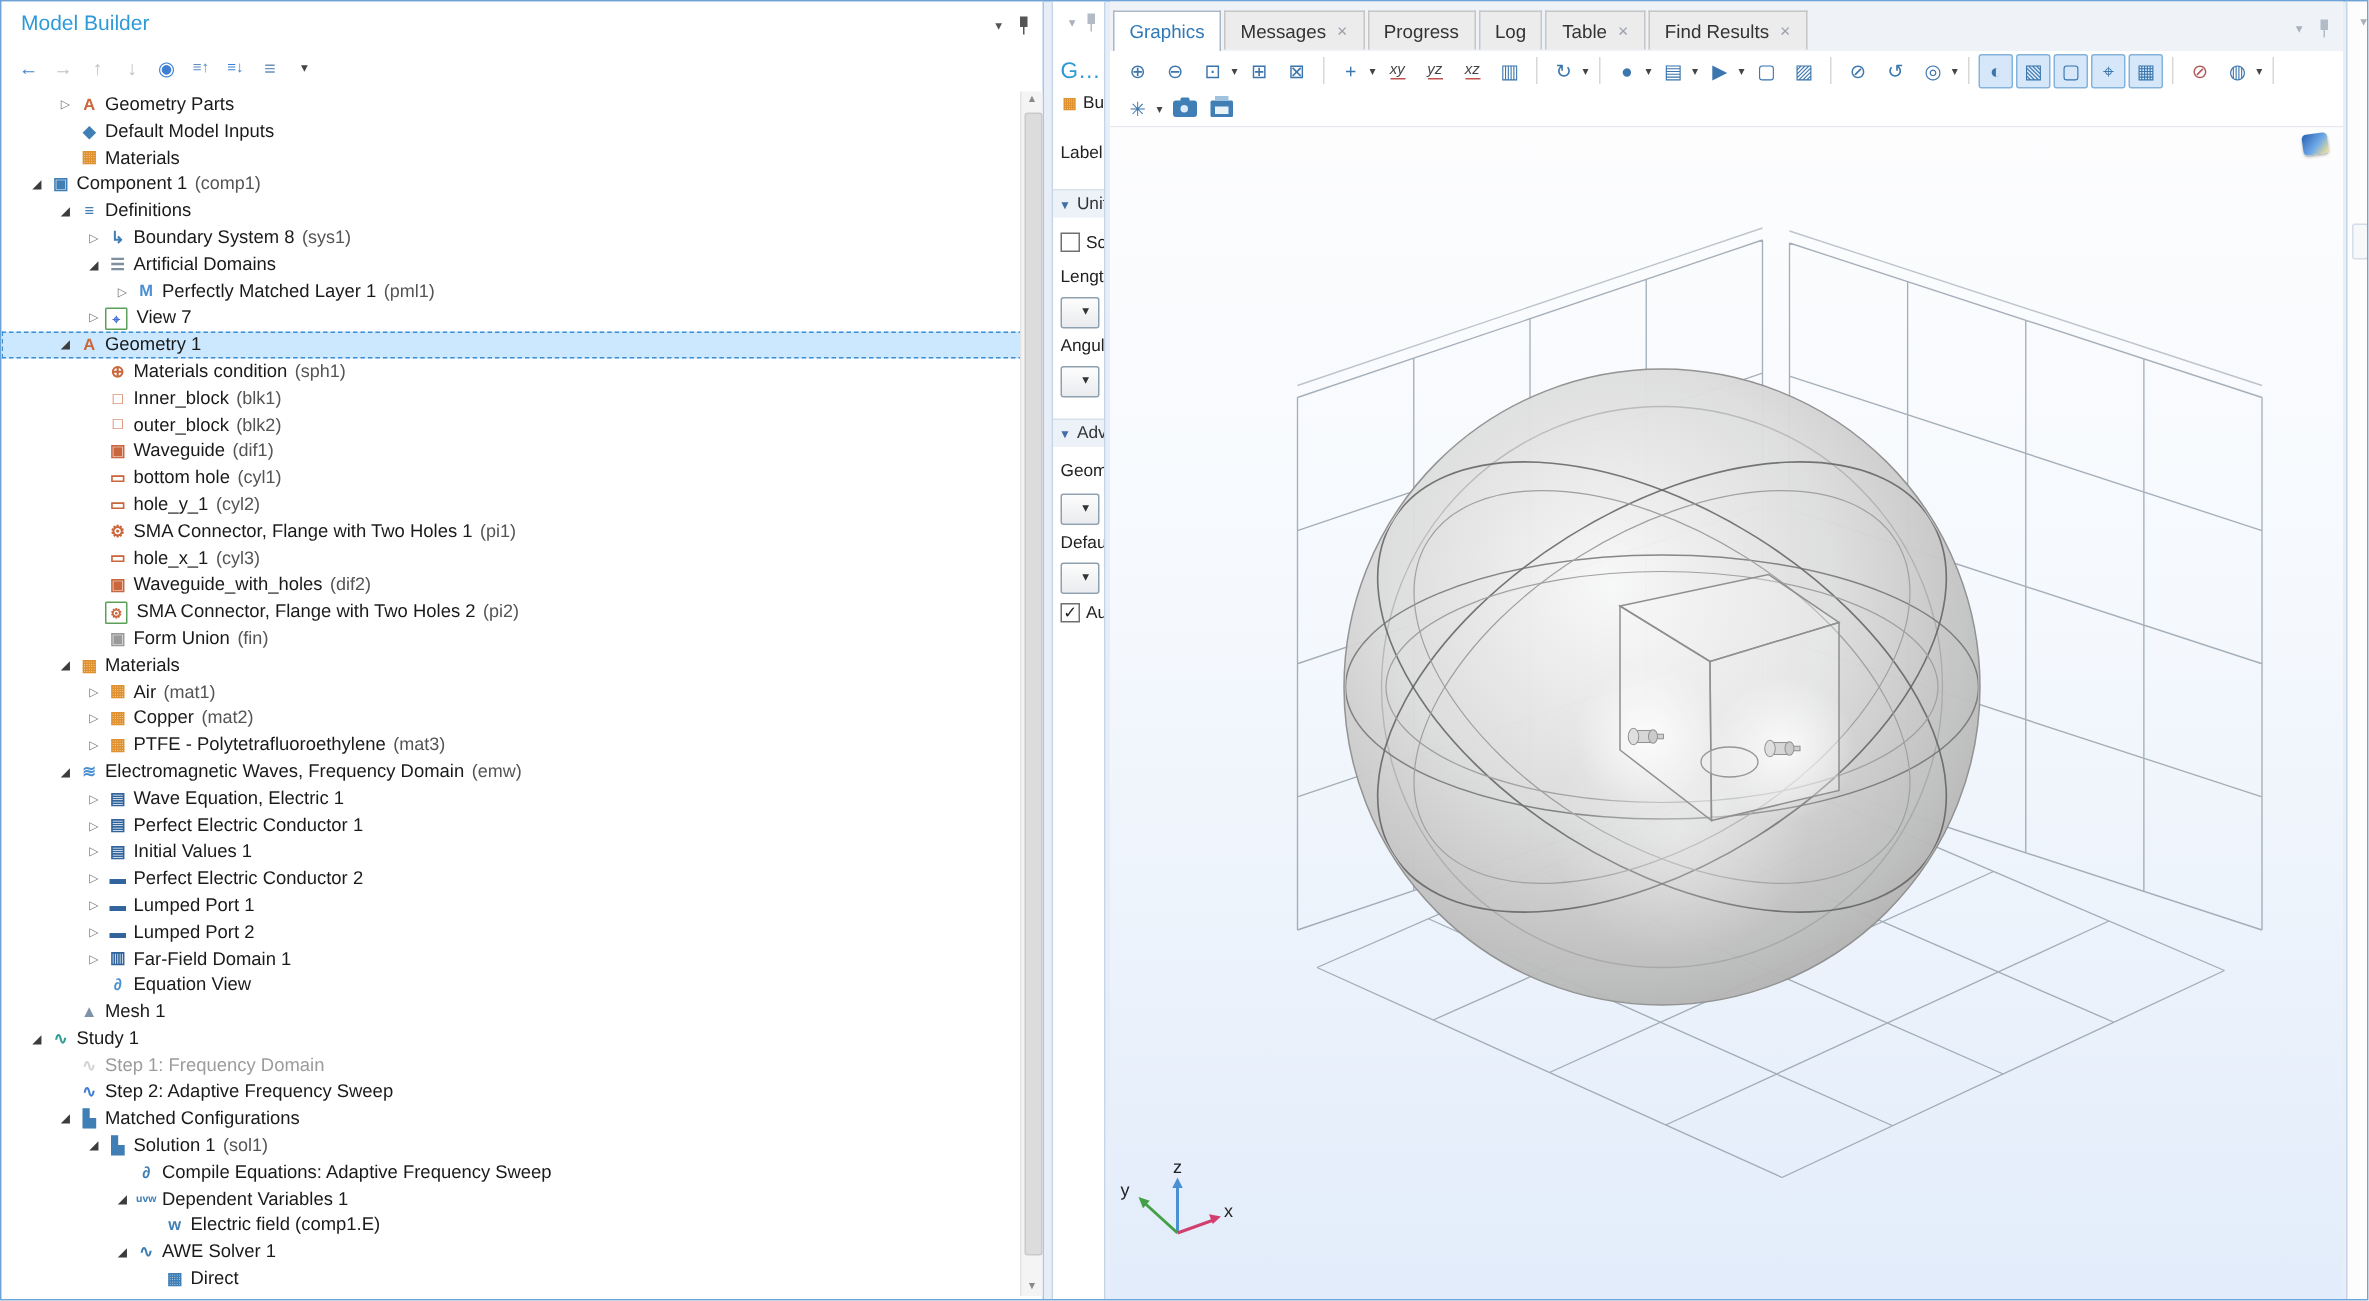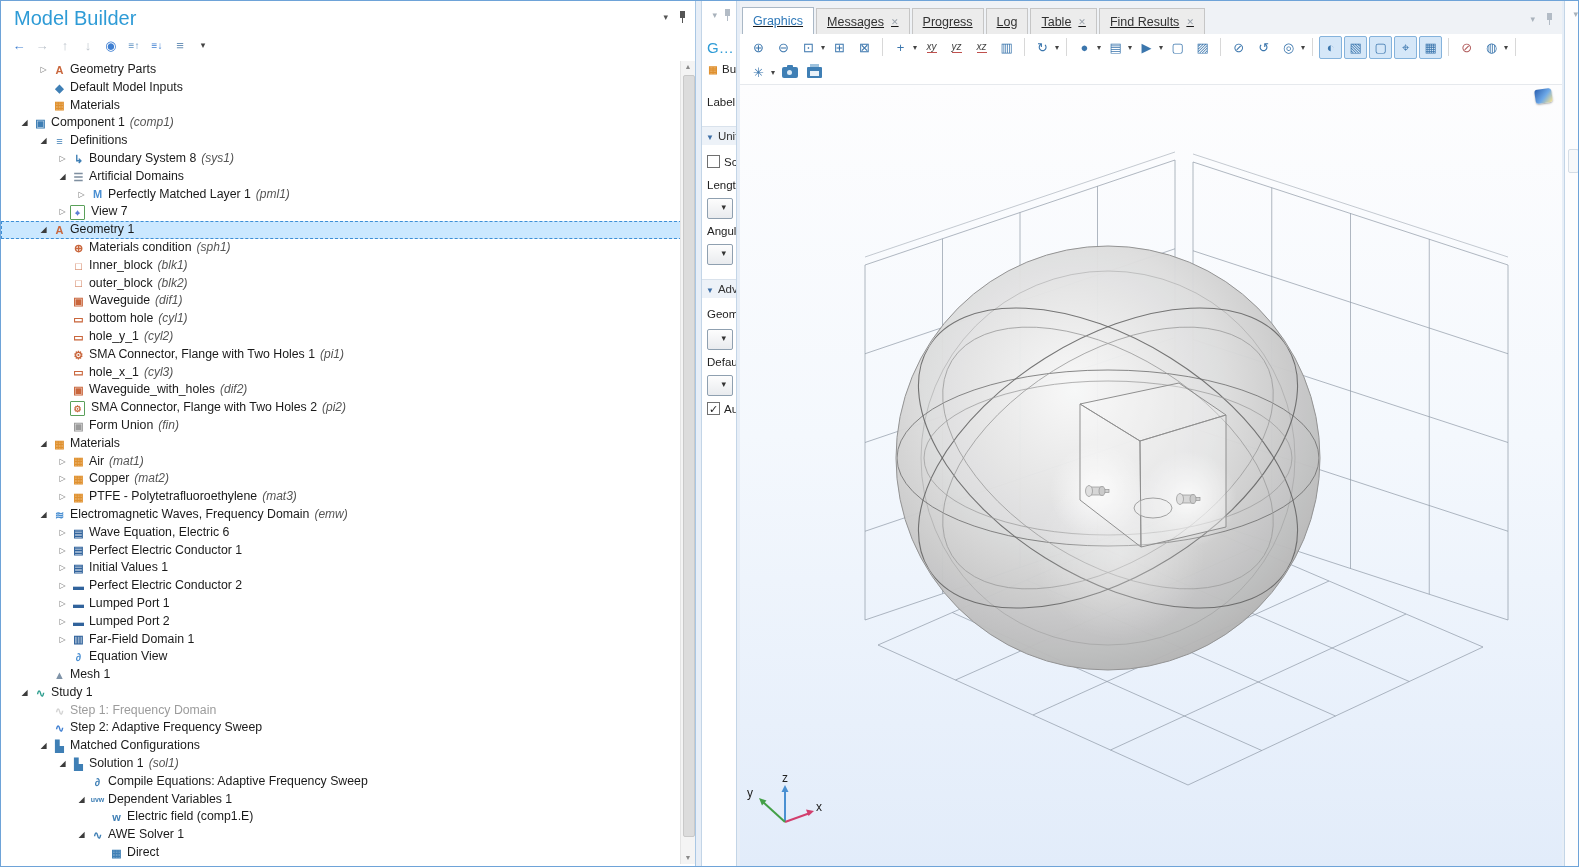--- a/index.html
+++ b/index.html
@@ -2,61 +2,61 @@
 <html><head>
 <meta charset="utf-8">
 <style>
   html,body{margin:0;padding:0;background:#cfd9e4;font-family:"Liberation Sans",sans-serif;}
   #app{position:relative;width:1579px;height:867px;background:#e7eef7;border:1px solid #6ea3d8;box-sizing:border-box;overflow:hidden;font-size:12px;color:#1a1a1a;}
   section{position:absolute;top:0;height:865px;background:#fff;box-sizing:border-box;}
 
   
   .mb{left:0;width:695px;border-right:1px solid #a9c7e4;}
   .mb-head{position:relative;height:33px;}
-  .mb-title{position:absolute;left:13px;top:6px;font-size:20px;font-weight:400;color:#2E9BD6;margin:0;}
+  .mb-title{position:absolute;left:13px;top:6px;font-size:14px;font-weight:400;color:#2E9BD6;margin:0;}
   .winctl{position:absolute;right:8px;top:10px;display:flex;gap:10px;align-items:center;}
   .chev{font-size:9px;color:#555;cursor:default;}
   .chev.gray,.pin.gray{color:#a9b2bc;}
   .pin{position:relative;width:9px;height:12px;display:inline-block;}
   .pin::before{content:"";position:absolute;left:2px;top:0;width:5px;height:7px;background:#555;}
   .pin::after{content:"";position:absolute;left:4px;top:7px;width:1px;height:5px;background:#555;}
   .pin.gray::before{background:#b3bcc6;}.pin.gray::after{background:#b3bcc6;}
   .mb-toolbar{position:absolute;left:8px;top:34px;display:flex;align-items:center;gap:3px;}
   .mbtn{min-width:20px;height:20px;display:flex;align-items:center;justify-content:center;font-size:13px;border-radius:2px;}
   .mb-tree{position:absolute;left:0;top:60px;width:681px;height:803px;overflow:hidden;}
   .tree-row{position:relative;height:17.8px;line-height:17.8px;white-space:nowrap;display:flex;align-items:center;box-sizing:border-box;}
   .tree-row.selected{background:#cbe8ff;outline:1px dashed #3d8fd6;outline-offset:-1px;}
   .tw-exp{display:inline-block;width:15px;text-align:center;font-size:8px;color:#777;flex:0 0 15px;}
   .tw-exp.open{color:#3c3c3c;}
   .tw-ico{display:inline-block;width:17px;text-align:center;font-size:11px;flex:0 0 17px;font-weight:bold;line-height:14px;}
   .tw-ico.boxed{border-width:1px;border-style:solid;width:13px;height:13px;flex-basis:13px;font-size:9px;margin-right:4px;border-radius:1px;}
   .tw-label{font-size:12.3px;color:#1a1a1a;margin-left:2px;}
   .tree-row.grayed .tw-label{color:#9c9c9c;}
   .tree-row.grayed .tw-ico{opacity:.5;}
-  .tw-tag{font-size:12px;font-style:italic;color:#555;margin-left:5px;}
+  .tw-tag{font-size:12px;color:#555;margin-left:5px;}
   .mb-scroll{position:absolute;right:0;top:60px;width:14px;height:803px;background:#f4f4f4;border-left:1px solid #e4e4e4;}
   .sb-ar{position:absolute;left:0;width:14px;height:12px;text-align:center;font-size:7px;color:#8a8a8a;line-height:12px;}
   .sb-thumb{position:absolute;left:2px;top:14px;width:10px;height:760px;background:#dcdcdc;border:1px solid #c9c9c9;border-radius:2px;}
 
   
   .strip{left:700px;width:36px;border-left:1px solid #c3d5e7;border-right:1px solid #c3d5e7;overflow:hidden;}
   .strip .winctl{right:4px;top:8px;gap:6px;}
   .s-title{position:absolute;left:5px;top:38px;width:29px;color:#2E9BD6;font-size:15px;white-space:nowrap;overflow:hidden;text-overflow:ellipsis;}
   .s-row{position:absolute;left:5px;width:30px;white-space:nowrap;overflow:hidden;font-size:11.5px;color:#222;}
   .s-sec{position:absolute;left:0;width:36px;background:#edf2f8;border-top:1px solid #d9e2ec;padding:3px 0 3px 4px;font-size:11.5px;color:#333;white-space:nowrap;overflow:hidden;box-sizing:border-box;}
   .s-sec .tri{font-size:8px;color:#3f6fa6;margin-right:4px;}
   .s-ico{display:inline-block;width:12px;height:12px;line-height:12px;text-align:center;color:#e0912f;font-size:10px;font-weight:bold;margin-right:3px;}
   .s-check{position:absolute;left:5px;width:13px;height:13px;border:1px solid #707070;background:#fff;font-size:11px;line-height:12px;text-align:center;color:#222;box-sizing:border-box;}
   .s-combo{position:absolute;left:5px;width:24px;height:19px;border:1px solid #8fa0b0;background:linear-gradient(#fdfdfd,#e9ebee);border-radius:2px;}
   .s-combo::after{content:"▾";position:absolute;right:6px;top:3px;font-size:9px;color:#333;}
 
   
   .gfx{left:739px;width:822px;}
   .tabbar{position:absolute;left:0;top:0;width:100%;height:33px;background:#eff2f6;}
-  .tabs{position:absolute;left:2px;bottom:0;display:flex;align-items:flex-end;gap:2px;text-decoration:underline;}
+  .tabs{position:absolute;left:2px;bottom:0;display:flex;gap:2px;}
   .tab{height:25px;display:flex;align-items:center;gap:7px;padding:0 10px;background:#ececec;border:1px solid #c6c6c6;border-bottom:none;font-size:12.5px;color:#333;}
   .tab.active{background:#fff;color:#2e78b8;border-color:#aab8c6;height:26px;}
   .tab .close{font-size:9px;color:#9aa2ab;}
   .tabbar .winctl{top:12px;}
   .gtb{position:absolute;left:0;width:100%;display:flex;align-items:center;padding-left:6px;box-sizing:border-box;background:#fff;}
   .gtb.r1{top:33px;height:26px;}
   .gtb.r2{top:59px;height:25px;border-bottom:1px solid #e6e9ed;}
   .gbtn{display:flex;align-items:center;justify-content:center;min-width:21px;height:21px;margin:0 1px;border:1px solid transparent;border-radius:2px;font-size:13px;color:#3b76ad;}
   .gbtn .glyph{line-height:1;}
   .gbtn .txt{font-size:10px;font-style:italic;color:#444;border-bottom:1px solid #c0504d;line-height:10px;}
@@ -249,21 +249,21 @@
         </div>
         <div class="tree-row" style="padding-left: 35px;">
           <span class="tw-exp open">◢</span>
           <span class="tw-ico" style="color: rgb(74, 143, 210);">≋</span>
           <span class="tw-label">Electromagnetic Waves, Frequency Domain</span>
           <span class="tw-tag">(emw)</span>
         </div>
         <div class="tree-row" style="padding-left: 54px;">
           <span class="tw-exp">▷</span>
           <span class="tw-ico" style="color: rgb(49, 99, 156);">▤</span>
-          <span class="tw-label">Wave Equation, Electric 6</span>
+          <span class="tw-label">Wave Equation, Electric 1</span>
         </div>
         <div class="tree-row" style="padding-left: 54px;">
           <span class="tw-exp">▷</span>
           <span class="tw-ico" style="color: rgb(49, 99, 156);">▤</span>
           <span class="tw-label">Perfect Electric Conductor 1</span>
         </div>
         <div class="tree-row" style="padding-left: 54px;">
           <span class="tw-exp">▷</span>
           <span class="tw-ico" style="color: rgb(49, 99, 156);">▤</span>
           <span class="tw-label">Initial Values 1</span>

